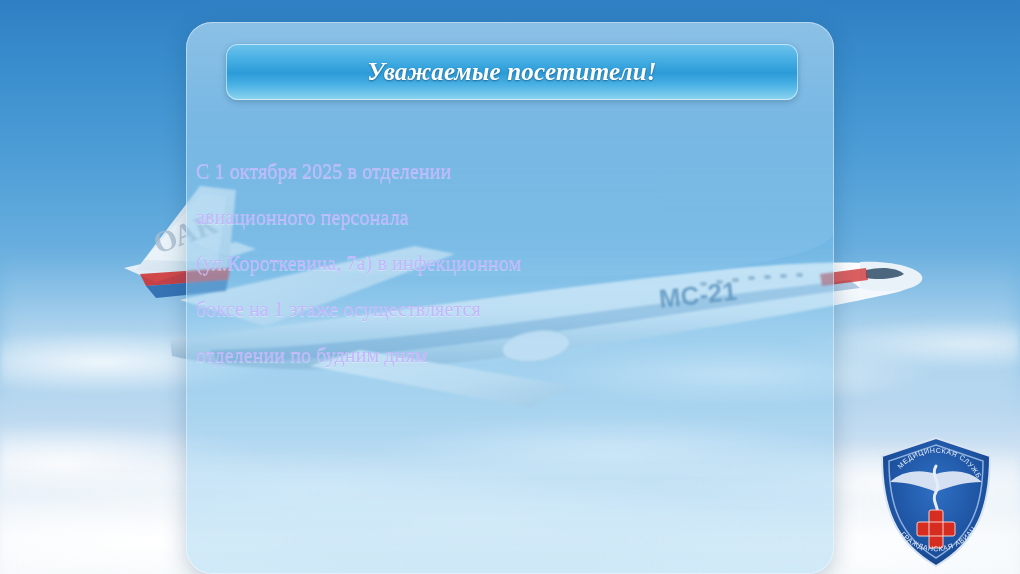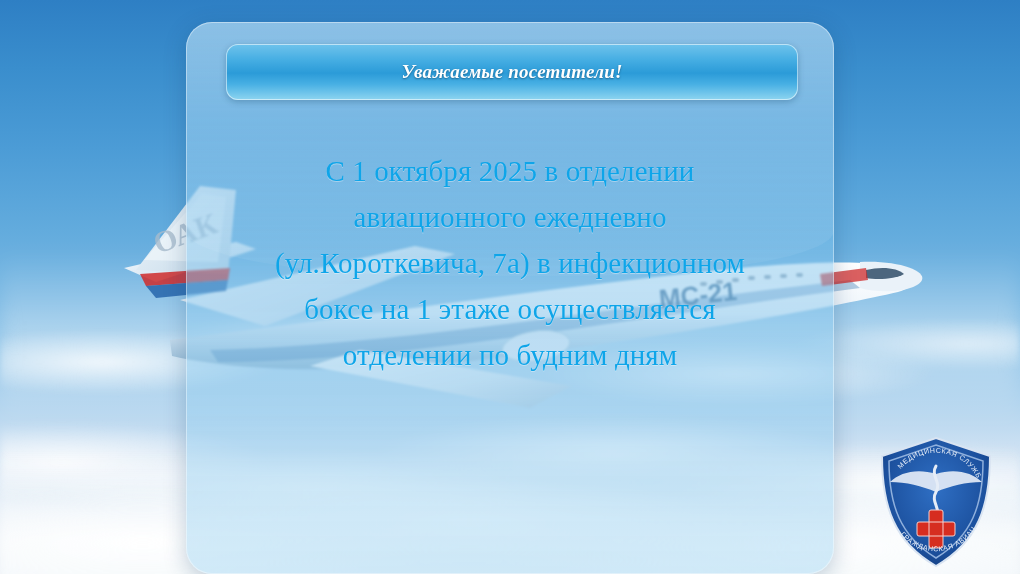--- a/index.html
+++ b/index.html
@@ -124,35 +124,35 @@
     box-shadow: 0 0 0 1px rgba(255,255,255,.55) inset,
                 0 2px 6px rgba(10,55,90,.28);
     display: flex;
     align-items: center;
     justify-content: center;
   }
   .header-pill .title {
     color: #ffffff;
     font-style: italic;
     font-weight: bold;
-    font-size: 19px;
+    font-size: 25px;
     letter-spacing: .2px;
     text-shadow: 0 1px 2px rgba(10,50,80,.55);
     white-space: nowrap;
   }
 
   
   .body-text {
     position: absolute;
     left: 196px;
     top: 148px;
     width: 628px;
-    text-align: center;
-    color: #0ea5e9;
-    font-size: 29px;
+    text-align: left;
+    color: #c4b5fd;
+    font-size: 20px;
     line-height: 46px;
     letter-spacing: .1px;
     text-shadow: 0 1px 0 rgba(255,255,255,.35);
   }
   .body-text .line {
     display: block;
     white-space: nowrap;
   }
 
   
@@ -240,21 +240,21 @@
   <div class="panel">
     <div class="panel-gloss"></div>
   </div>
 
   <div class="header-pill">
     <span class="title">Уважаемые посетители!</span>
   </div>
 
   <div class="body-text">
     <span class="line">С 1 октября 2025  в отделении</span>
-    <span class="line">авиационного ежедневно</span>
+    <span class="line">авиационного персонала</span>
     <span class="line">(ул.Короткевича,  7а) в инфекционном</span>
     <span class="line">боксе на 1 этаже осуществляется</span>
     <span class="line">отделении по будним дням</span>
   </div>
 
   <svg class="emblem" viewBox="0 0 140 140">
     <defs>
       <radialGradient id="embg" cx="50%" cy="40%" r="70%">
         <stop offset="0%" stop-color="#2f6fc4"></stop>
         <stop offset="70%" stop-color="#1b4f9c"></stop>

